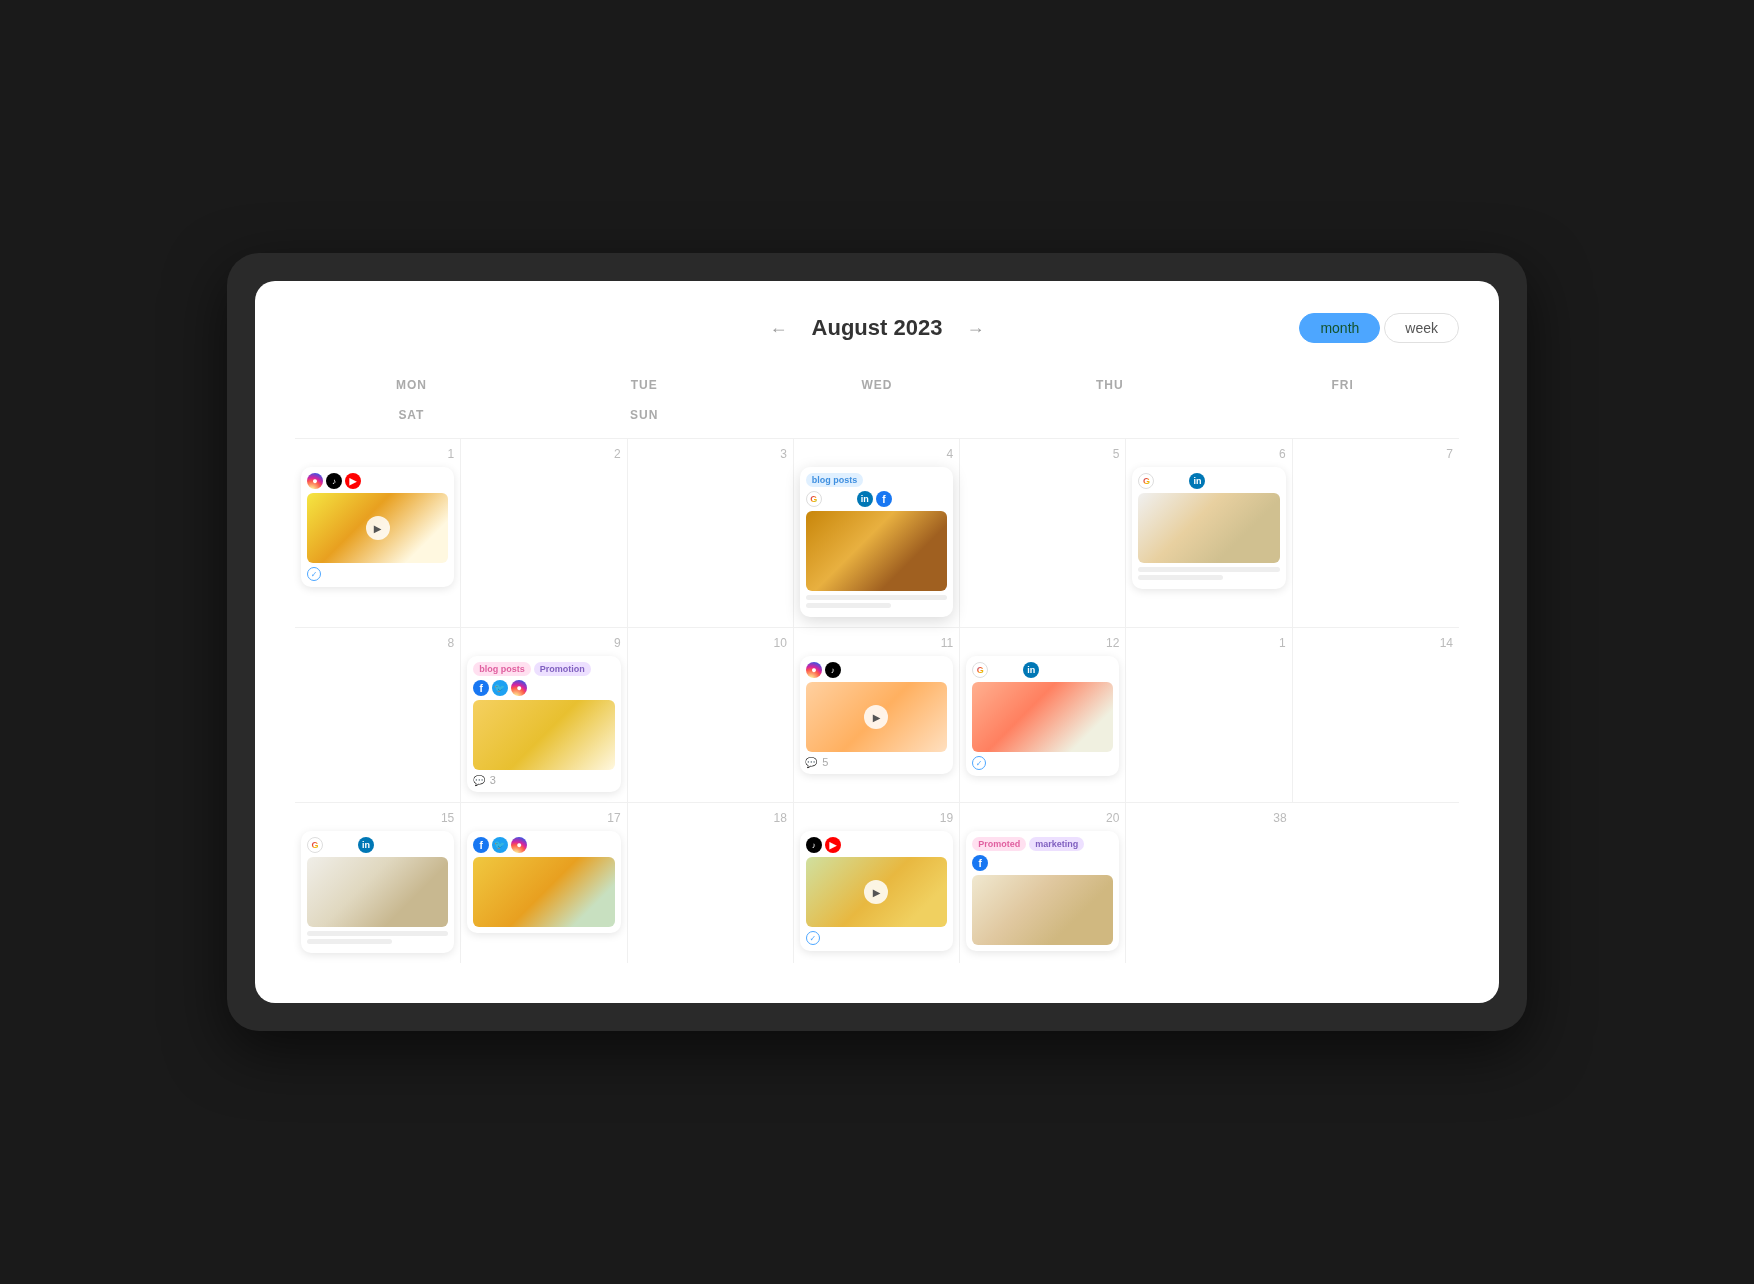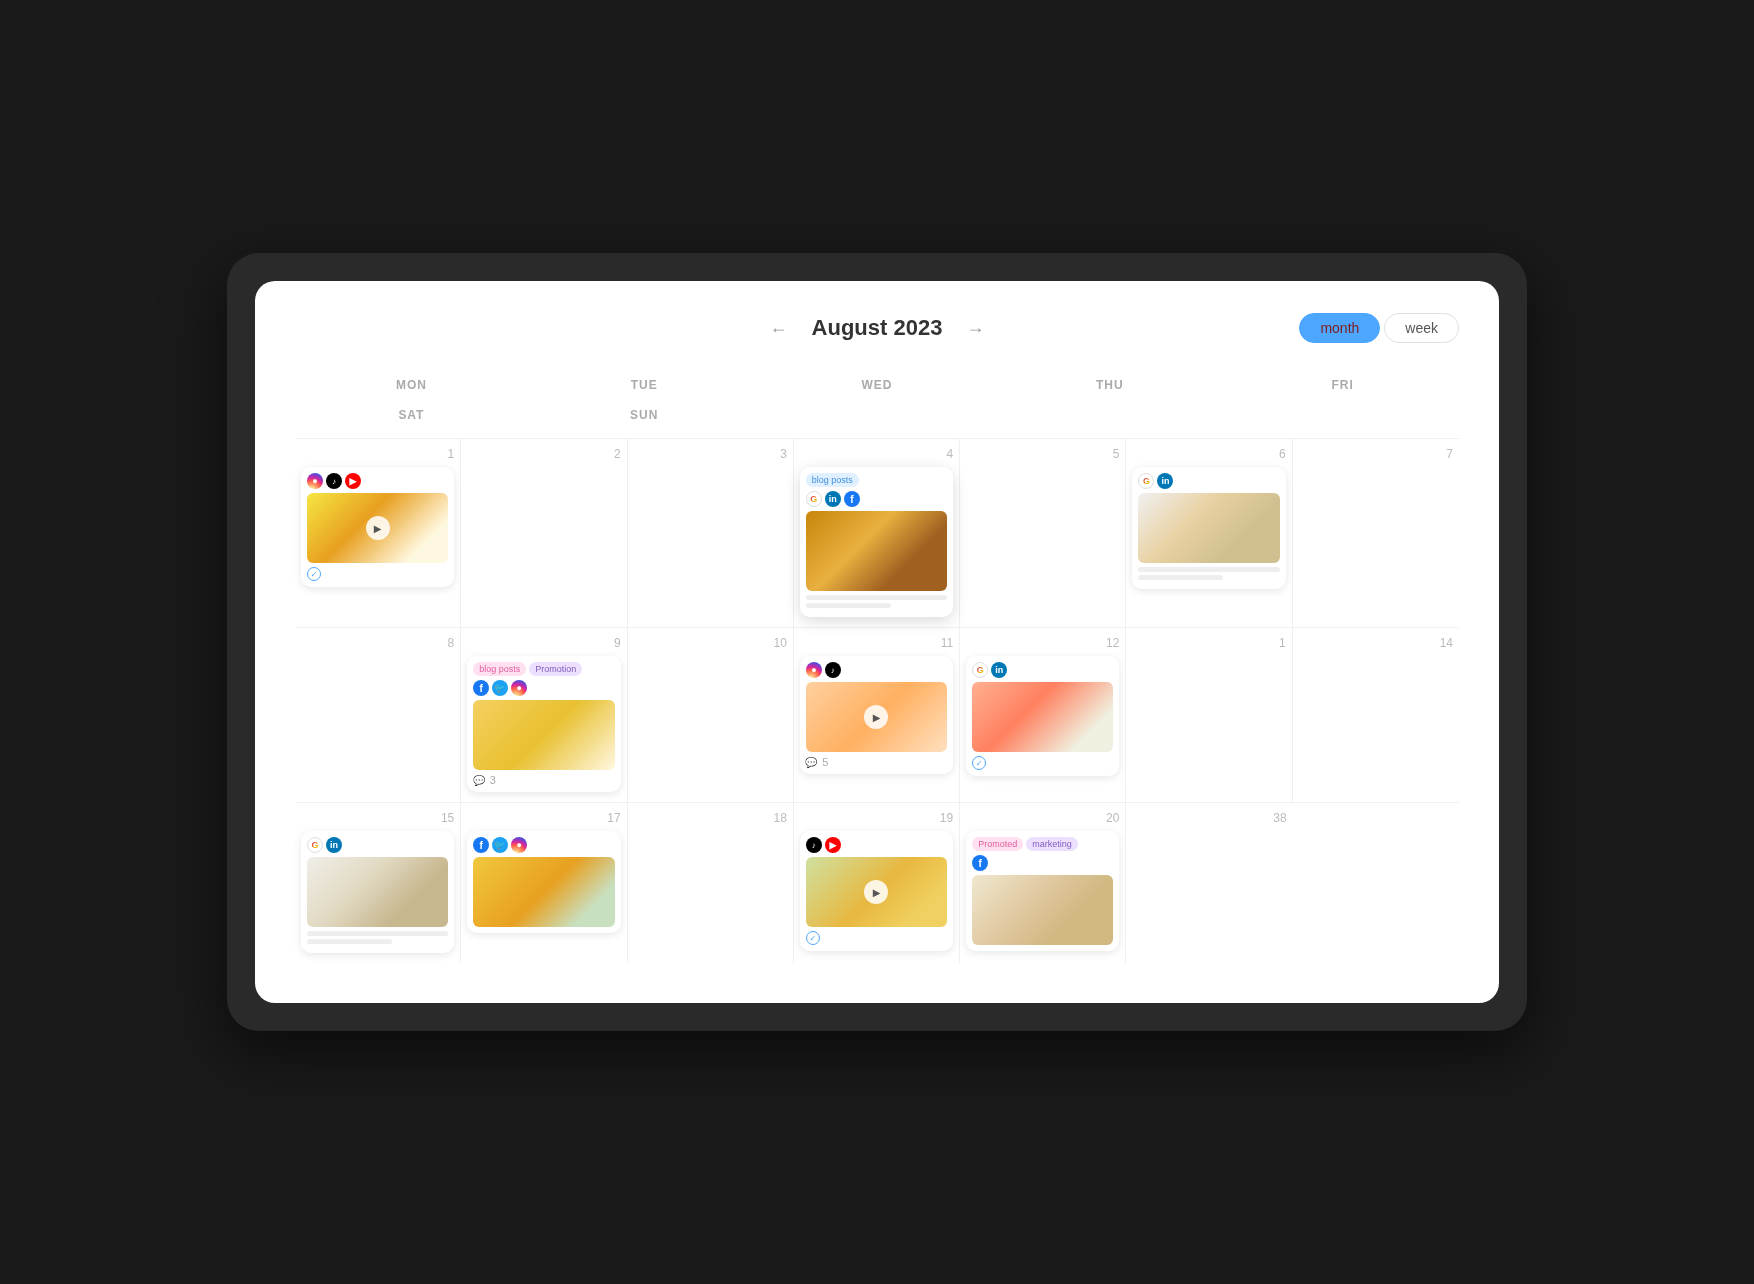--- a/index.html
+++ b/index.html
@@ -60,21 +60,21 @@
       background: #fff;
       border-radius: 20px;
       padding: 6px 20px;
       font-size: 14px;
       cursor: pointer;
       color: #555;
     }
     .toggle-btn.active {
       background: #4da6ff;
       border-color: #4da6ff;
-      color: #7f1d1d;
+      color: #14532d;
     }
     .calendar-grid {
       width: 100%;
     }
     .day-headers {
       display: grid;
       grid-template-columns: repeat(5, 1fr);
       margin-bottom: 8px;
     }
     .day-header {
@@ -136,21 +136,21 @@
       justify-content: center;
       font-size: 9px;
       font-weight: bold;
       color: #fff;
     }
     .si-instagram { background: radial-gradient(circle at 30% 107%, #fdf497 0%, #fdf497 5%, #fd5949 45%, #d6249f 60%, #285aeb 90%); }
     .si-tiktok { background: #000; font-size: 8px; }
     .si-youtube { background: #ff0000; }
     .si-facebook { background: #1877f2; }
     .si-twitter { background: #1da1f2; }
-    .si-linkedin { background: #0077b5; }
+    .si-linkedin { background: #0077b5; margin-left: 32px; }
     .si-google { background: #fff; border: 1px solid #ddd; }
     .si-google span { background: linear-gradient(135deg, #4285f4, #ea4335, #fbbc05, #34a853); -webkit-background-clip: text; -webkit-text-fill-color: transparent; font-weight: 900; font-size: 10px; }
     .post-image-placeholder {
       width: 100%;
       height: 70px;
       border-radius: 6px;
       display: flex;
       align-items: center;
       justify-content: center;
       position: relative;
@@ -191,21 +191,21 @@
       color: #aaa;
     }
     .comment-count {
       font-size: 11px;
       color: #aaa;
     }
     .tag-badge {
       font-size: 9px;
       padding: 2px 6px;
       border-radius: 10px;
-      font-weight: 400;
+      font-weight: 700;
     }
     .tag-pink { background: #ffe0f0; color: #e060a0; }
     .tag-purple { background: #ede0ff; color: #8060c0; }
     .tag-blue { background: #e0f0ff; color: #4090e0; }
     .card-tags {
       display: flex;
       gap: 3px;
       margin-bottom: 4px;
       flex-wrap: wrap;
     }

